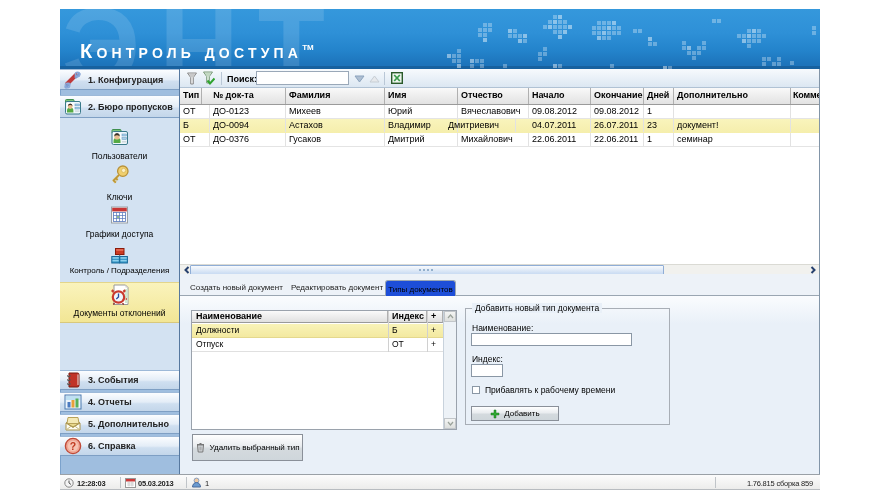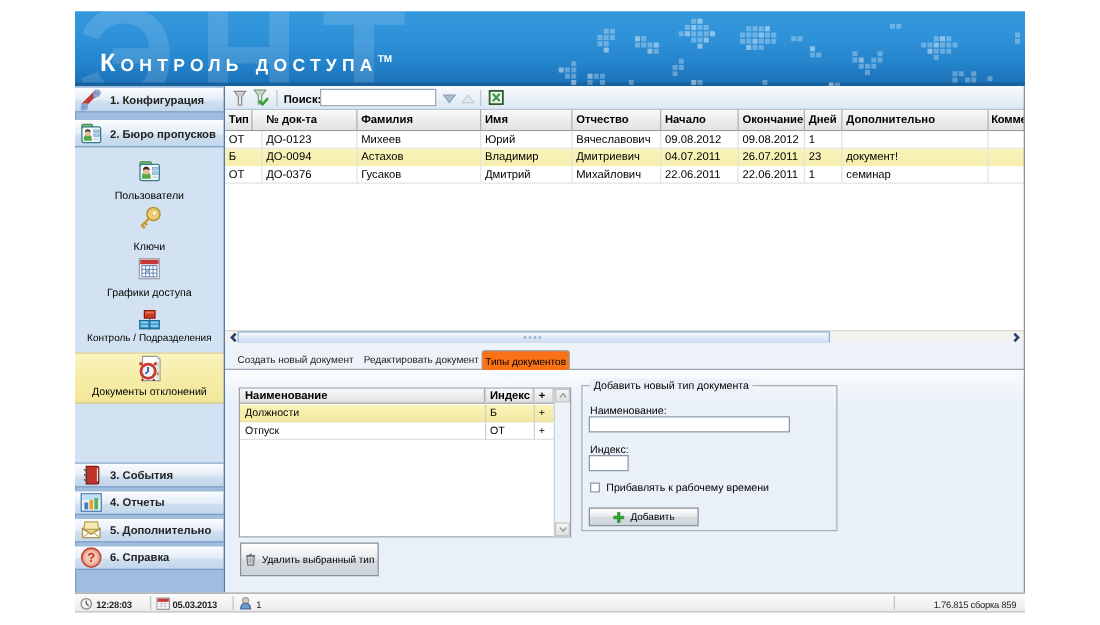--- a/index.html
+++ b/index.html
@@ -26,21 +26,21 @@
 #ghead{position:absolute;left:0;top:19px;width:640px;height:17px;background:linear-gradient(#f9f9f9,#e2e2e2);border-bottom:1px solid #9a9a9a}
 .hc{position:absolute;top:0;height:16px;border-right:1px solid #b0b0b0;font-size:9px;font-weight:bold;color:#000;padding:2px 0 0 3px;overflow:hidden;white-space:nowrap}
 .row{position:absolute;left:0;width:640px;height:14px}
 .rc{position:absolute;top:0;height:13px;border-right:1px solid #e2e2e2;font-size:9px;color:#000;padding:1px 0 0 3px;overflow:hidden;white-space:nowrap}
 #hscroll{position:absolute;left:0;top:195px;width:640px;height:12px;background:#f1f1ee;border-top:1px solid #dadad4;border-bottom:1px solid #8096b4}
 #hthumb{position:absolute;left:10px;top:0px;width:474px;height:10px;background:linear-gradient(#f8fafd,#c9dbf2);border:1px solid #8fadd6;border-radius:1px}
 .sarr{position:absolute;top:0px;width:8px;height:10px}
 #tabstrip{position:absolute;left:0;top:205px;width:640px;height:22px;background:#edf2f8}
 #tabline{position:absolute;left:0;top:226px;width:640px;height:1px;background:#9aa6b2}
 .tab{position:absolute;top:9px;font-size:8px;color:#222}
-#activetab{position:absolute;left:205px;top:211px;width:71px;height:16px;background:#f97316;border:1px solid #9aa6b2;border-bottom:none;border-radius:3px 3px 0 0;text-align:center;font-size:8px;color:#000;padding-top:4px;z-index:2}
+#activetab{position:absolute;left:205px;top:211px;width:71px;height:16px;background:#1d4ed8;border:1px solid #9aa6b2;border-bottom:none;border-radius:3px 3px 0 0;text-align:center;font-size:8px;color:#000;padding-top:4px;z-index:2}
 #panel{position:absolute;left:0;top:227px;width:640px;height:178px;background:linear-gradient(#fafcfe,#e9f0f8 28px,#e9f0f8)}
 #ttable{position:absolute;left:11px;top:14px;width:266px;height:120px;background:#fff;border:1px solid #9aa2ac}
 .th{position:absolute;top:0;height:12px;background:linear-gradient(#fafafa,#e0e0e0);border-right:1px solid #b0b0b0;border-bottom:1px solid #9a9a9a;font-size:9px;font-weight:bold;padding:0 0 0 4px}
 .tr1{position:absolute;left:0;top:13px;width:251px;height:14px;background:linear-gradient(#f9f3b8,#f3e9a0);border-bottom:1px solid #e4d88e}
 .tr2{position:absolute;left:0;top:27px;width:251px;height:14px;background:#fff;border-bottom:1px solid #e0e0e0}
 .tc{position:absolute;top:1px;font-size:8.5px;color:#000;padding-left:4px}
 #vscroll{position:absolute;right:0;top:0;width:13px;height:118px;background:#edf2f7;border-left:1px solid #c8d2dc}
 #gbox{position:absolute;left:285px;top:12px;width:205px;height:117px;border:1px solid #a8aeb6}
 #gboxlbl{position:absolute;left:292px;top:7px;font-size:8.5px;color:#000;background:#e9f0f8;padding:0 3px}
 .inp{position:absolute;background:#fff;border:1px solid #8a97a5}
@@ -324,21 +324,21 @@
       <span class="rc" style="left:411px;width:53px">09.08.2012</span>
       <span class="rc" style="left:464px;width:30px">1</span>
       <span class="rc" style="left:494px;width:117px"></span>
       <span class="rc" style="left:611px;width:29px"></span>
     </div>
   <div class="row" style="top:50px;background:linear-gradient(#f9f4bc,#f5eeac)">
       <span class="rc" style="left:0px;width:30px">Б</span>
       <span class="rc" style="left:30px;width:76px">ДО-0094</span>
       <span class="rc" style="left:106px;width:99px">Астахов</span>
       <span class="rc" style="left:205px;width:73px">Владимир</span>
-      <span class="rc" style="left:278px;width:71px">Дмитриевич</span>
+      <span class="rc" style="left:265px;width:71px">Дмитриевич</span>
       <span class="rc" style="left:349px;width:62px">04.07.2011</span>
       <span class="rc" style="left:411px;width:53px">26.07.2011</span>
       <span class="rc" style="left:464px;width:30px">23</span>
       <span class="rc" style="left:494px;width:117px">документ!</span>
       <span class="rc" style="left:611px;width:29px"></span>
     </div>
   <div class="row" style="top:64px;background:#fff;border-bottom:1px solid #e4e4e4">
       <span class="rc" style="left:0px;width:30px">ОТ</span>
       <span class="rc" style="left:30px;width:76px">ДО-0376</span>
       <span class="rc" style="left:106px;width:99px">Гусаков</span>

